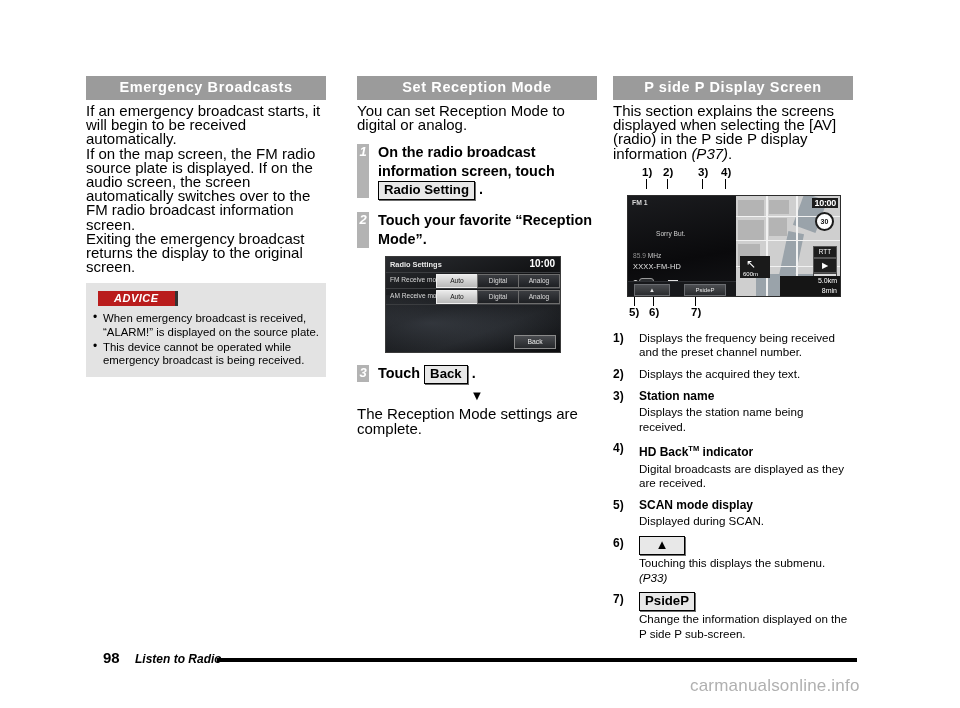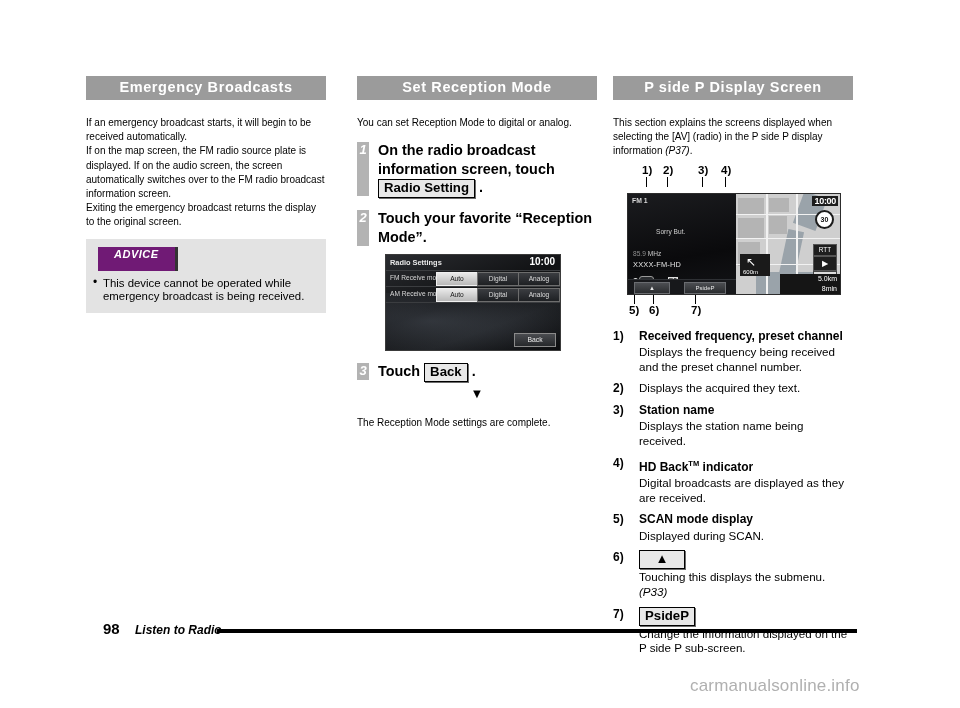--- a/index.html
+++ b/index.html
@@ -17,32 +17,32 @@
   #col3{left:613px;}
 
   
   .sec-head{
     background:#9b9b9b;color:#fff;font-weight:bold;font-size:14.5px;
     letter-spacing:.6px;text-align:center;padding:3px 0 4px 0;height:17px;
     line-height:17px;
   }
 
   .body-text{
-    font-size:10px;line-height:14.2px;margin-top:16px;color:#000;
+    font-size:15px;line-height:14.2px;margin-top:4px;color:#000;
   }
   .body-text p{margin:0;}
 
   
   .advice-box{
     background:#e3e3e3;margin-top:9px;padding:5px 6px 8px 6px;position:relative;
   }
   .advice-tag{
-    display:inline-block;background:#701a75;color:#fff;font-style:italic;
+    display:inline-block;background:#b91c1c;color:#fff;font-style:italic;
     font-weight:bold;font-size:11px;letter-spacing:.5px;
-    padding:1px 16px 11px 16px;border-right:3px solid #333;margin-left:6px;
+    padding:1px 16px 2px 16px;border-right:3px solid #333;margin-left:6px;
   }
   .advice-list{margin:6px 0 0 0;padding:0;list-style:none;}
   .advice-list li{
     font-size:11.4px;line-height:13.6px;padding-left:11px;position:relative;
     margin-bottom:1px;
   }
   .advice-list li:before{
     content:"\2022";position:absolute;left:1px;top:-1px;font-size:12px;
   }
 
@@ -156,21 +156,21 @@
 
   
   .deflist{margin-top:11px;}
   .defitem{position:relative;padding-left:26px;margin-bottom:7px;}
   .defnum{position:absolute;left:0;top:0;font-weight:bold;font-size:12px;}
   .defterm{font-weight:bold;font-size:12px;line-height:15.5px;}
   .defdesc{font-size:11.6px;line-height:14.6px;margin-top:1px;}
   .sup{font-size:7.5px;vertical-align:super;}
 
   
-  .footer{position:absolute;left:103px;bottom:70px;width:754px;height:18px;text-decoration:underline;}
+  .footer{position:absolute;left:103px;bottom:41px;width:754px;height:18px;text-decoration:underline;}
   .pagenum{position:absolute;left:0;top:0;font-size:15px;font-weight:bold;}
   .footlabel{position:absolute;left:32px;top:3px;font-size:12px;font-weight:bold;font-style:italic;}
   .footrule{position:absolute;left:114px;top:9px;right:0;height:4px;background:#000;}
 
   .watermark{
     position:absolute;left:690px;top:676px;font-size:17px;color:#b0b0b0;
     letter-spacing:.2px;
   }
 </style>
 </head>
@@ -182,20 +182,21 @@
     <div class="sec-head">Emergency Broadcasts</div>
     <div class="body-text">
       <p>If an emergency broadcast starts, it will begin to be received automatically.</p>
       <p>If on the map screen, the FM radio source plate is displayed. If on the audio screen, the screen automatically switches over to the FM radio broadcast information screen.</p>
       <p>Exiting the emergency broadcast returns the display to the original screen.</p>
     </div>
 
     <div class="advice-box">
       <div class="advice-tag">ADVICE</div>
       <ul class="advice-list">
+        <li>When emergency broadcast is received, “ALARM!” is displayed on the source plate.</li>
         <li>This device cannot be operated while emergency broadcast is being received.</li>
       </ul>
     </div>
   </div>
 
   <div class="col" id="col2">
     <div class="sec-head">Set Reception Mode</div>
     <div class="body-text">
       <p>You can set Reception Mode to digital or analog.</p>
     </div>
@@ -333,21 +334,20 @@
     <div class="callout-row">
       <span style="left:16px;">5)</span>
       <span style="left:36px;">6)</span>
       <span style="left:78px;">7)</span>
     </div>
 
     <div class="deflist">
 
       <div class="defitem">
         <div class="defnum">1)</div>
-        <div class="defterm">Received frequency, preset channel</div>
         <div class="defdesc">Displays the frequency being received and the preset channel number.</div>
       </div>
 
       <div class="defitem">
         <div class="defnum">2)</div>
         <div class="defdesc">Displays the acquired they text.</div>
       </div>
 
       <div class="defitem">
         <div class="defnum">3)</div>

